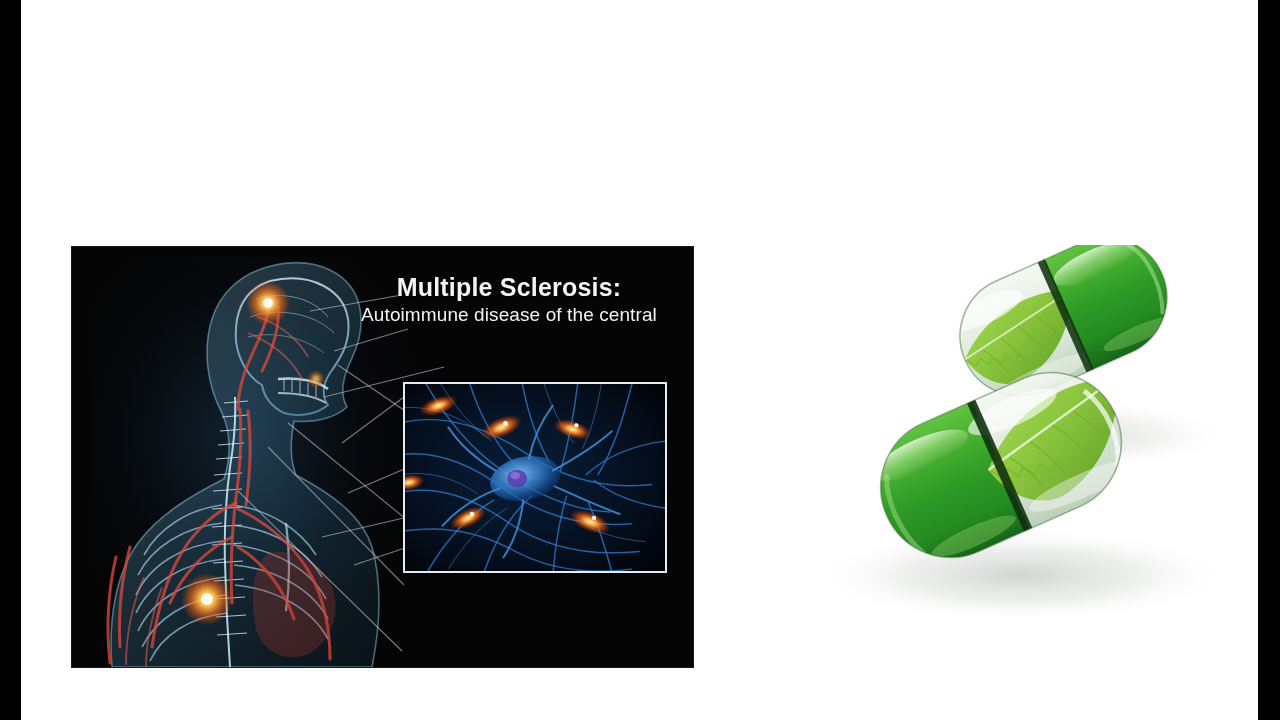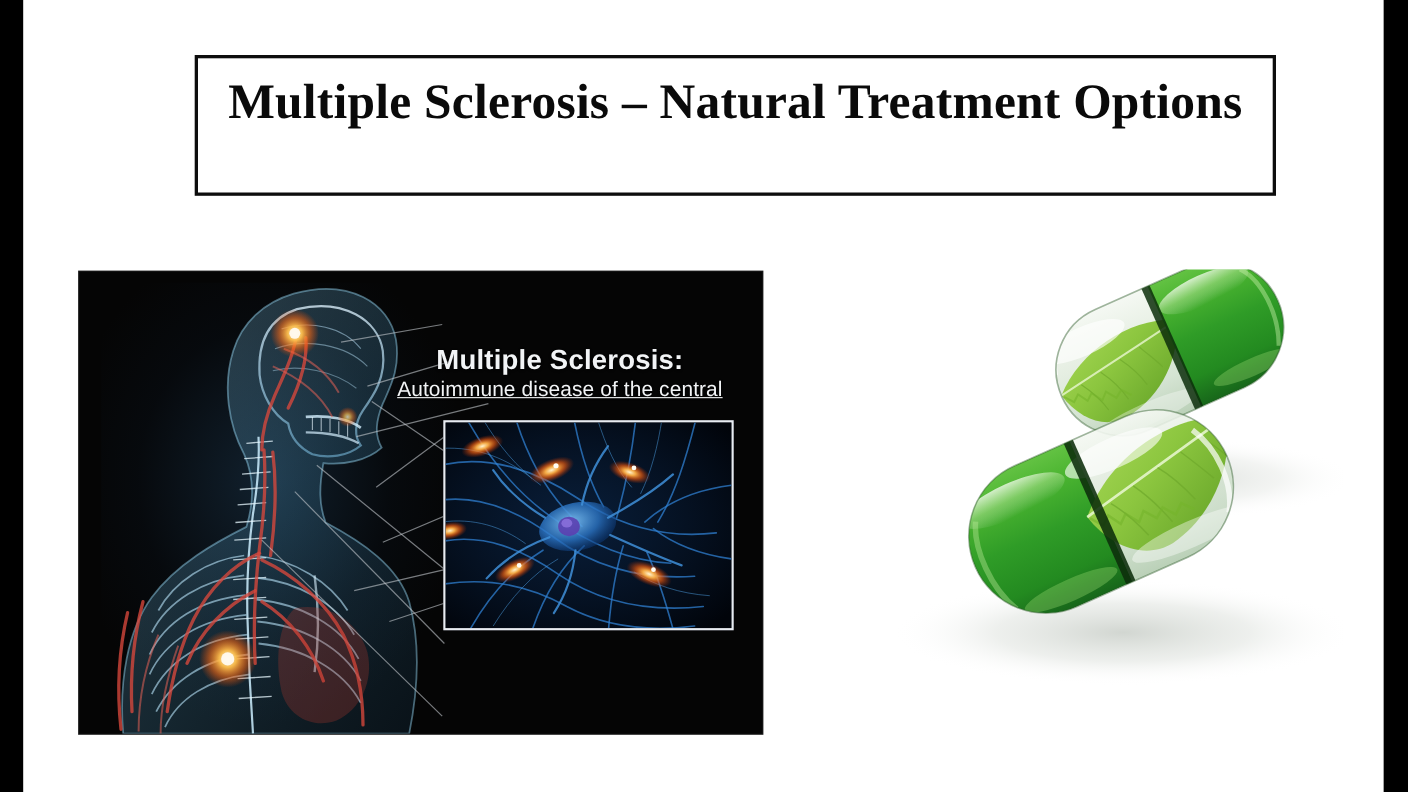--- a/index.html
+++ b/index.html
@@ -94,35 +94,33 @@
 
   
   #photo-caption {
     position: absolute;
     left: 262px;
     top: 25px;
     width: 350px;
     text-align: center;
     color: #f2f4f6;
     text-shadow: 0 1px 2px rgba(0,0,0,0.95);
-    margin-top: 40px;
   }
   #caption-title {
     font-family: "Liberation Sans", sans-serif;
     font-weight: bold;
     font-size: 25px;
     line-height: 30px;
     letter-spacing: 0.2px;
   }
   #caption-line1, #caption-line2 {
     font-family: "Liberation Sans", sans-serif;
     font-size: 19px;
     line-height: 25px;
     letter-spacing: 0.1px;
-    text-decoration: underline;
   }
 
   
   #neuron-inset {
     position: absolute;
     left: 331px;
     top: 135px;
     width: 264px;
     height: 191px;
     border: 2px solid #e8ecf1;
@@ -145,23 +143,20 @@
 </head>
 <body>
 
 <div id="slide-root">
 
   <div id="bar-left" class="letterbox-bar"></div>
   <div id="bar-right" class="letterbox-bar"></div>
 
   <div id="slide-canvas">
 
-    <div id="title-box">
-      <div id="title-text">Multiple Sclerosis – Natural Treatment Options</div>
-    </div>
 
     <div id="ms-photo">
       <div class="photo-inner">
 
         <div class="body-glow"></div>
 
         <svg class="neuron-svg" viewBox="0 0 621 420" preserveAspectRatio="none">
           <defs>
             <radialGradient id="lesionGrad" cx="50%" cy="50%" r="50%">
               <stop offset="0%" stop-color="#fff6d8" stop-opacity="1"></stop>

